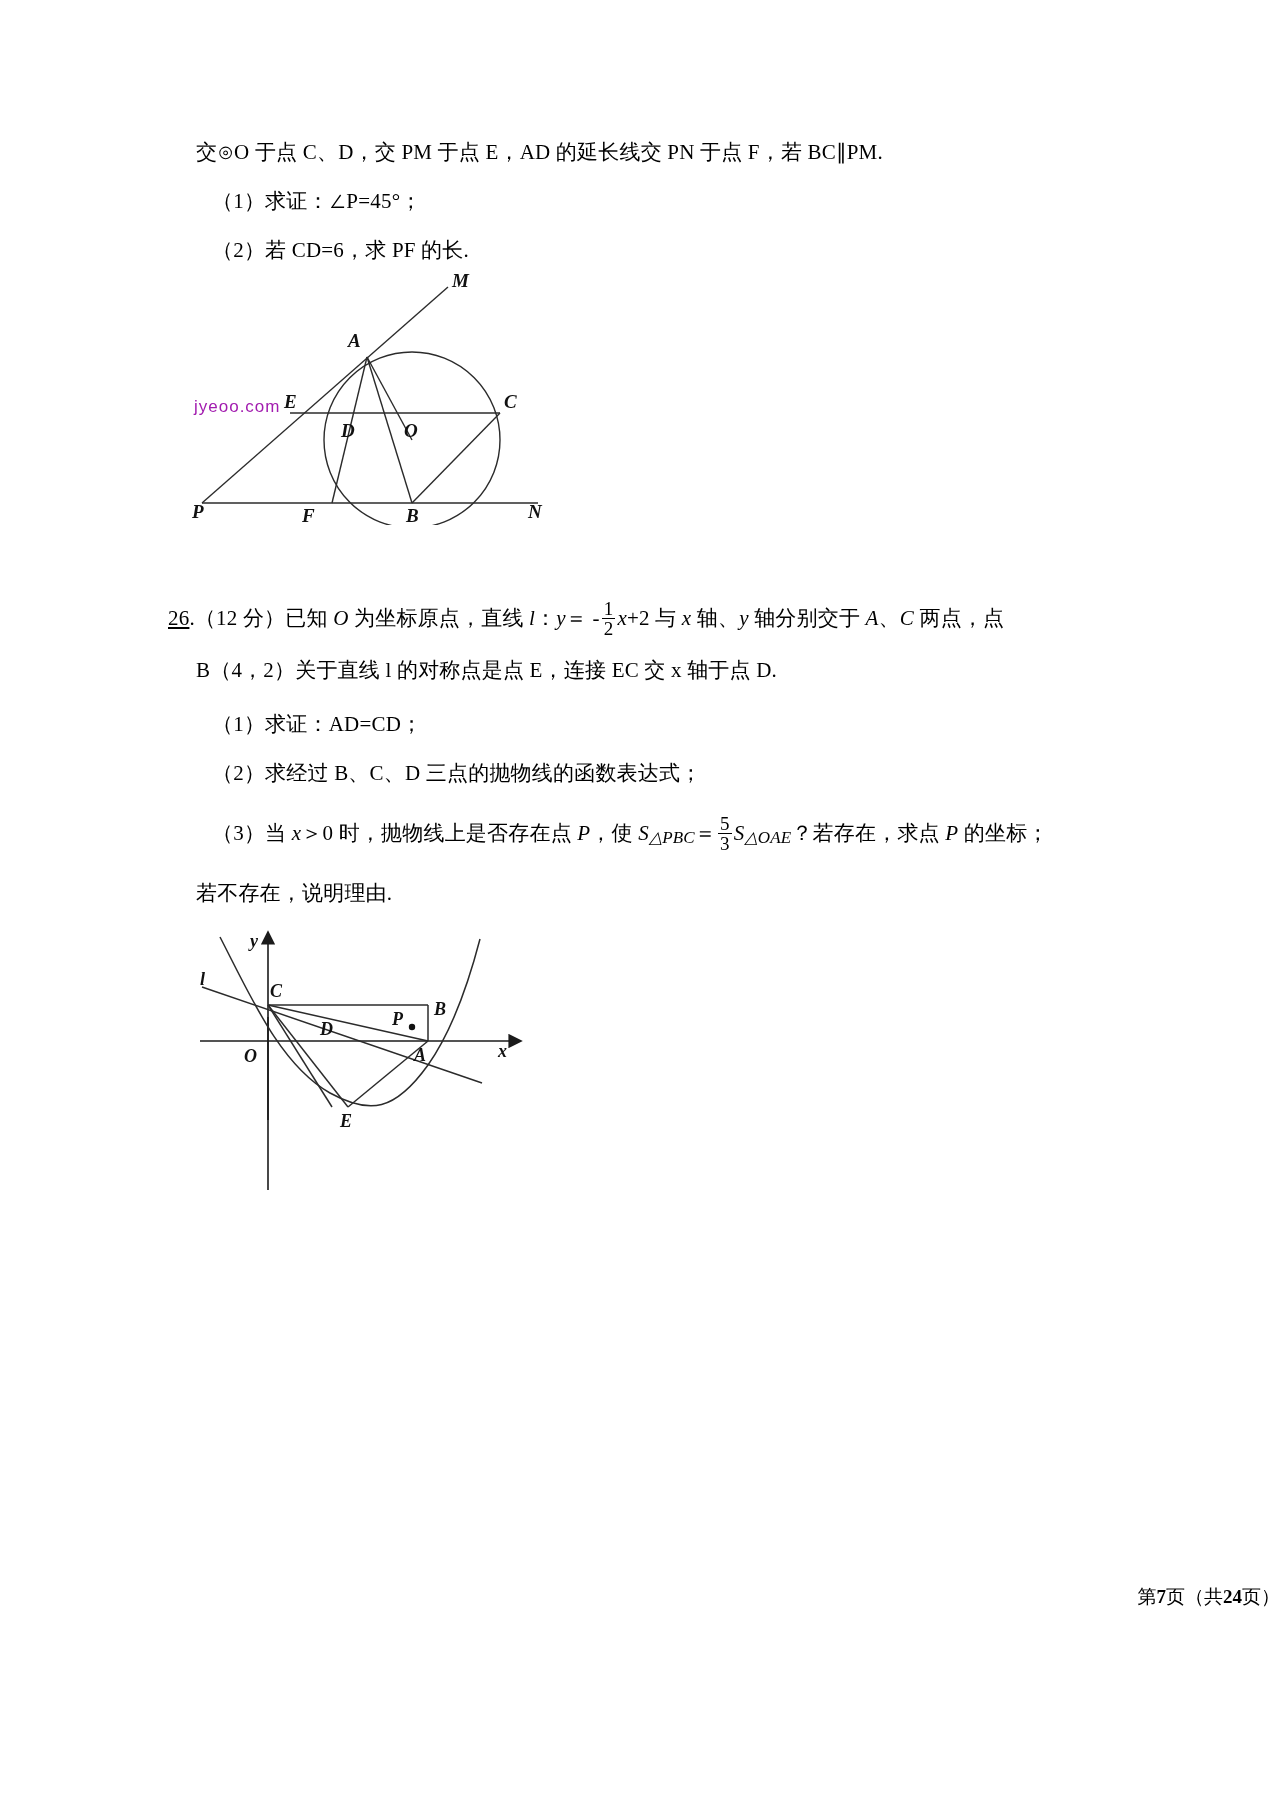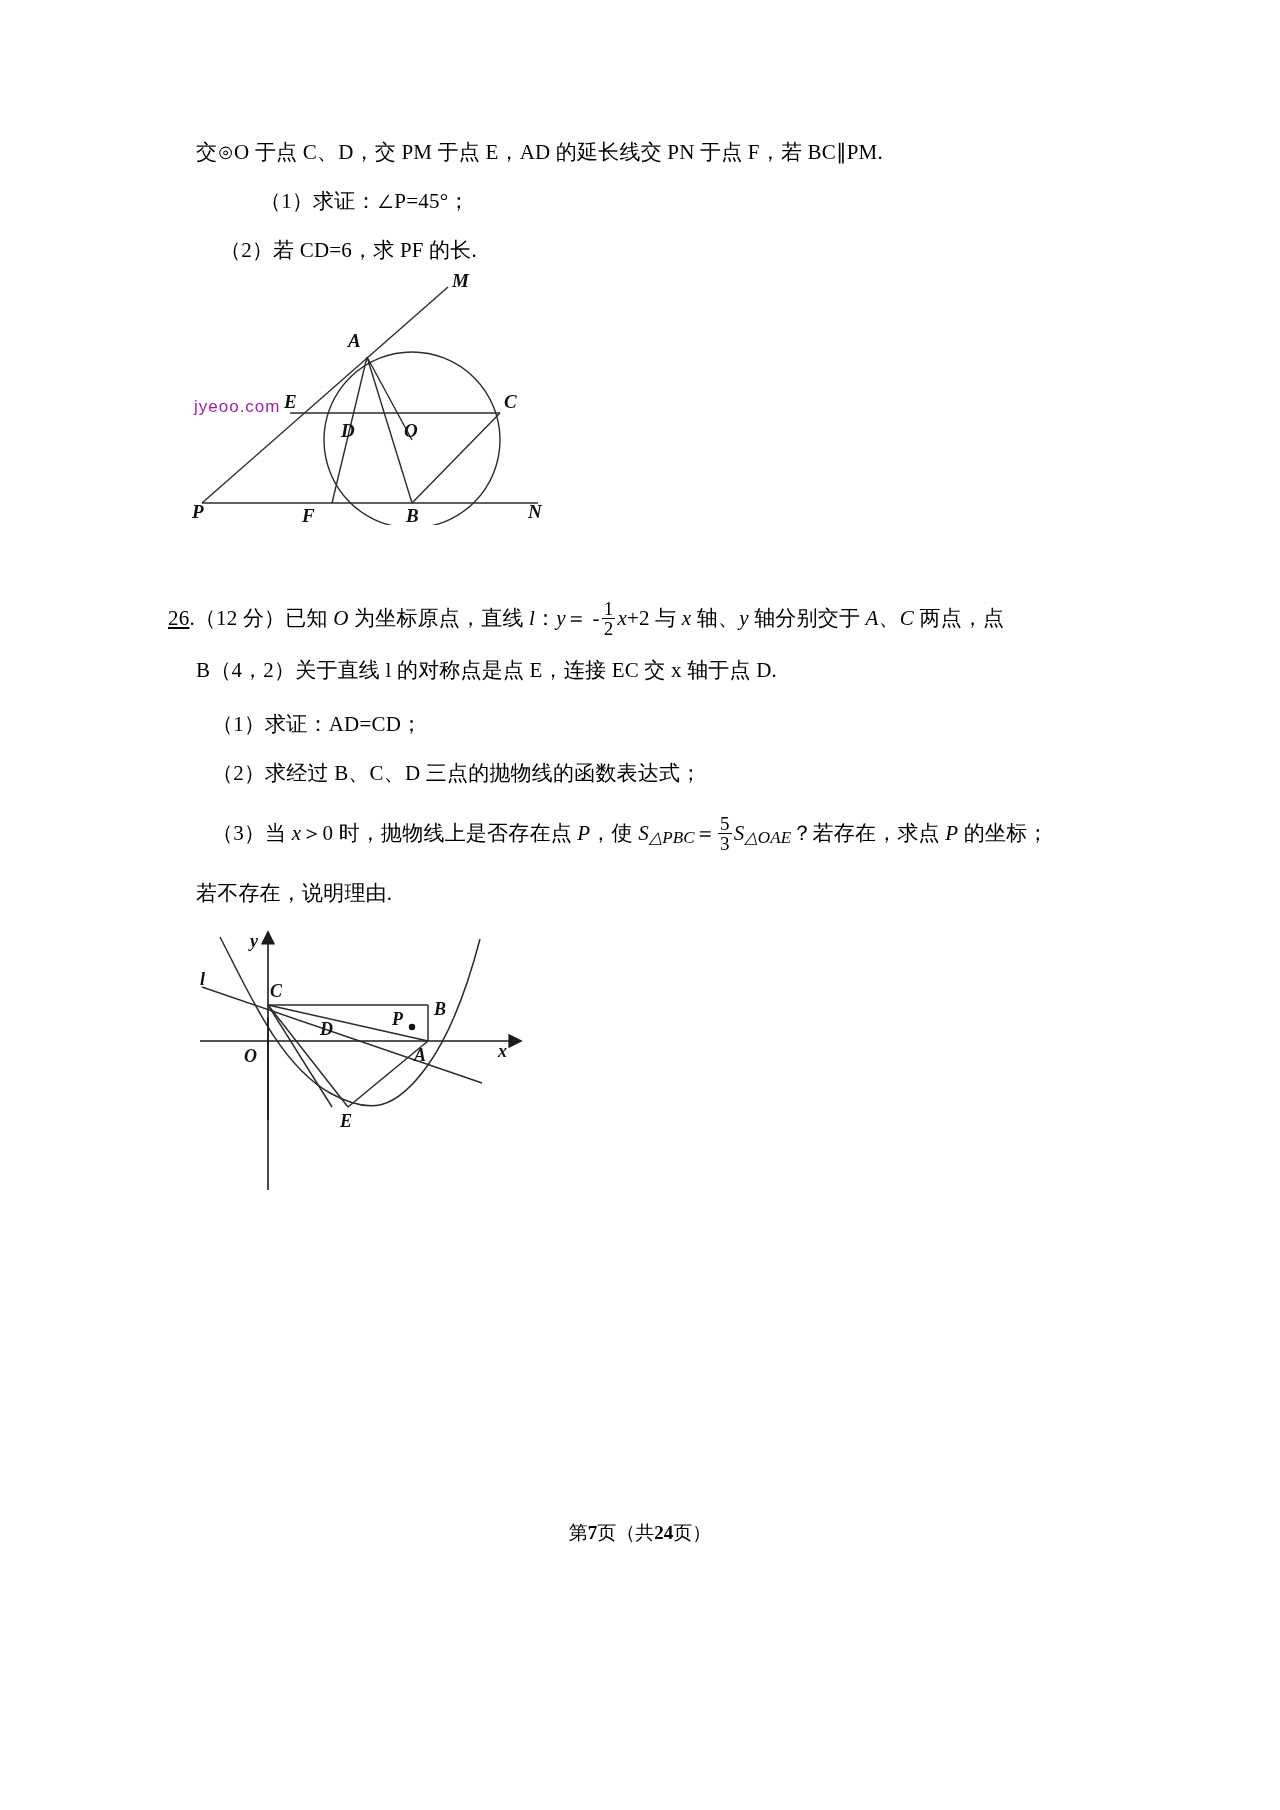--- a/index.html
+++ b/index.html
@@ -58,22 +58,22 @@
     font-family:"Liberation Serif",serif;
   }
   .footer b{font-weight:bold;}
 </style>
 </head>
 <body>
 
 <div class="page">
 
   <div class="ln" style="left:196px;top:142px;">交⊙O 于点 C、D，交 PM 于点 E，AD 的延长线交 PN 于点 F，若 BC∥PM.</div>
-  <div class="ln" style="left:212px;top:191px;margin-left:48px;">（1）求证：∠P=45°；</div>
-  <div class="ln" style="left:220px;top:240px;text-align:center;">（2）若 CD=6，求 PF 的长.</div>
+  <div class="ln" style="left:212px;top:191px;">（1）求证：∠P=45°；</div>
+  <div class="ln" style="left:212px;top:240px;text-align:center;">（2）若 CD=6，求 PF 的长.</div>
 
   <div class="fig" style="left:180px;top:265px;">
     <svg width="420" height="260" viewBox="0 0 420 260">
 
       <circle cx="232" cy="175" r="88" fill="none" stroke="#2b2b2b" stroke-width="1.4"></circle>
 
       <line x1="22" y1="238" x2="358" y2="238" stroke="#2b2b2b" stroke-width="1.4"></line>
 
       <line x1="22" y1="238" x2="268" y2="22" stroke="#2b2b2b" stroke-width="1.4"></line>
 
@@ -151,17 +151,17 @@
       <text x="20" y="60" font-family="Liberation Serif, serif" font-style="italic" font-weight="bold" font-size="18" fill="#111">l</text>
       <text x="90" y="72" font-family="Liberation Serif, serif" font-style="italic" font-weight="bold" font-size="18" fill="#111">C</text>
       <text x="254" y="90" font-family="Liberation Serif, serif" font-style="italic" font-weight="bold" font-size="18" fill="#111">B</text>
       <text x="212" y="100" font-family="Liberation Serif, serif" font-style="italic" font-weight="bold" font-size="18" fill="#111">P</text>
       <text x="140" y="110" font-family="Liberation Serif, serif" font-style="italic" font-weight="bold" font-size="18" fill="#111">D</text>
       <text x="234" y="136" font-family="Liberation Serif, serif" font-style="italic" font-weight="bold" font-size="18" fill="#111">A</text>
       <text x="160" y="202" font-family="Liberation Serif, serif" font-style="italic" font-weight="bold" font-size="18" fill="#111">E</text>
     </svg>
   </div>
 
-  <div class="footer" style="top:1520px;">
+  <div class="footer" style="top:1584px;text-align:right;">
     <span>第</span><b>7</b><span>页（共</span><b>24</b><span>页）</span>
   </div>
 
 </div>
 
 </body></html>

